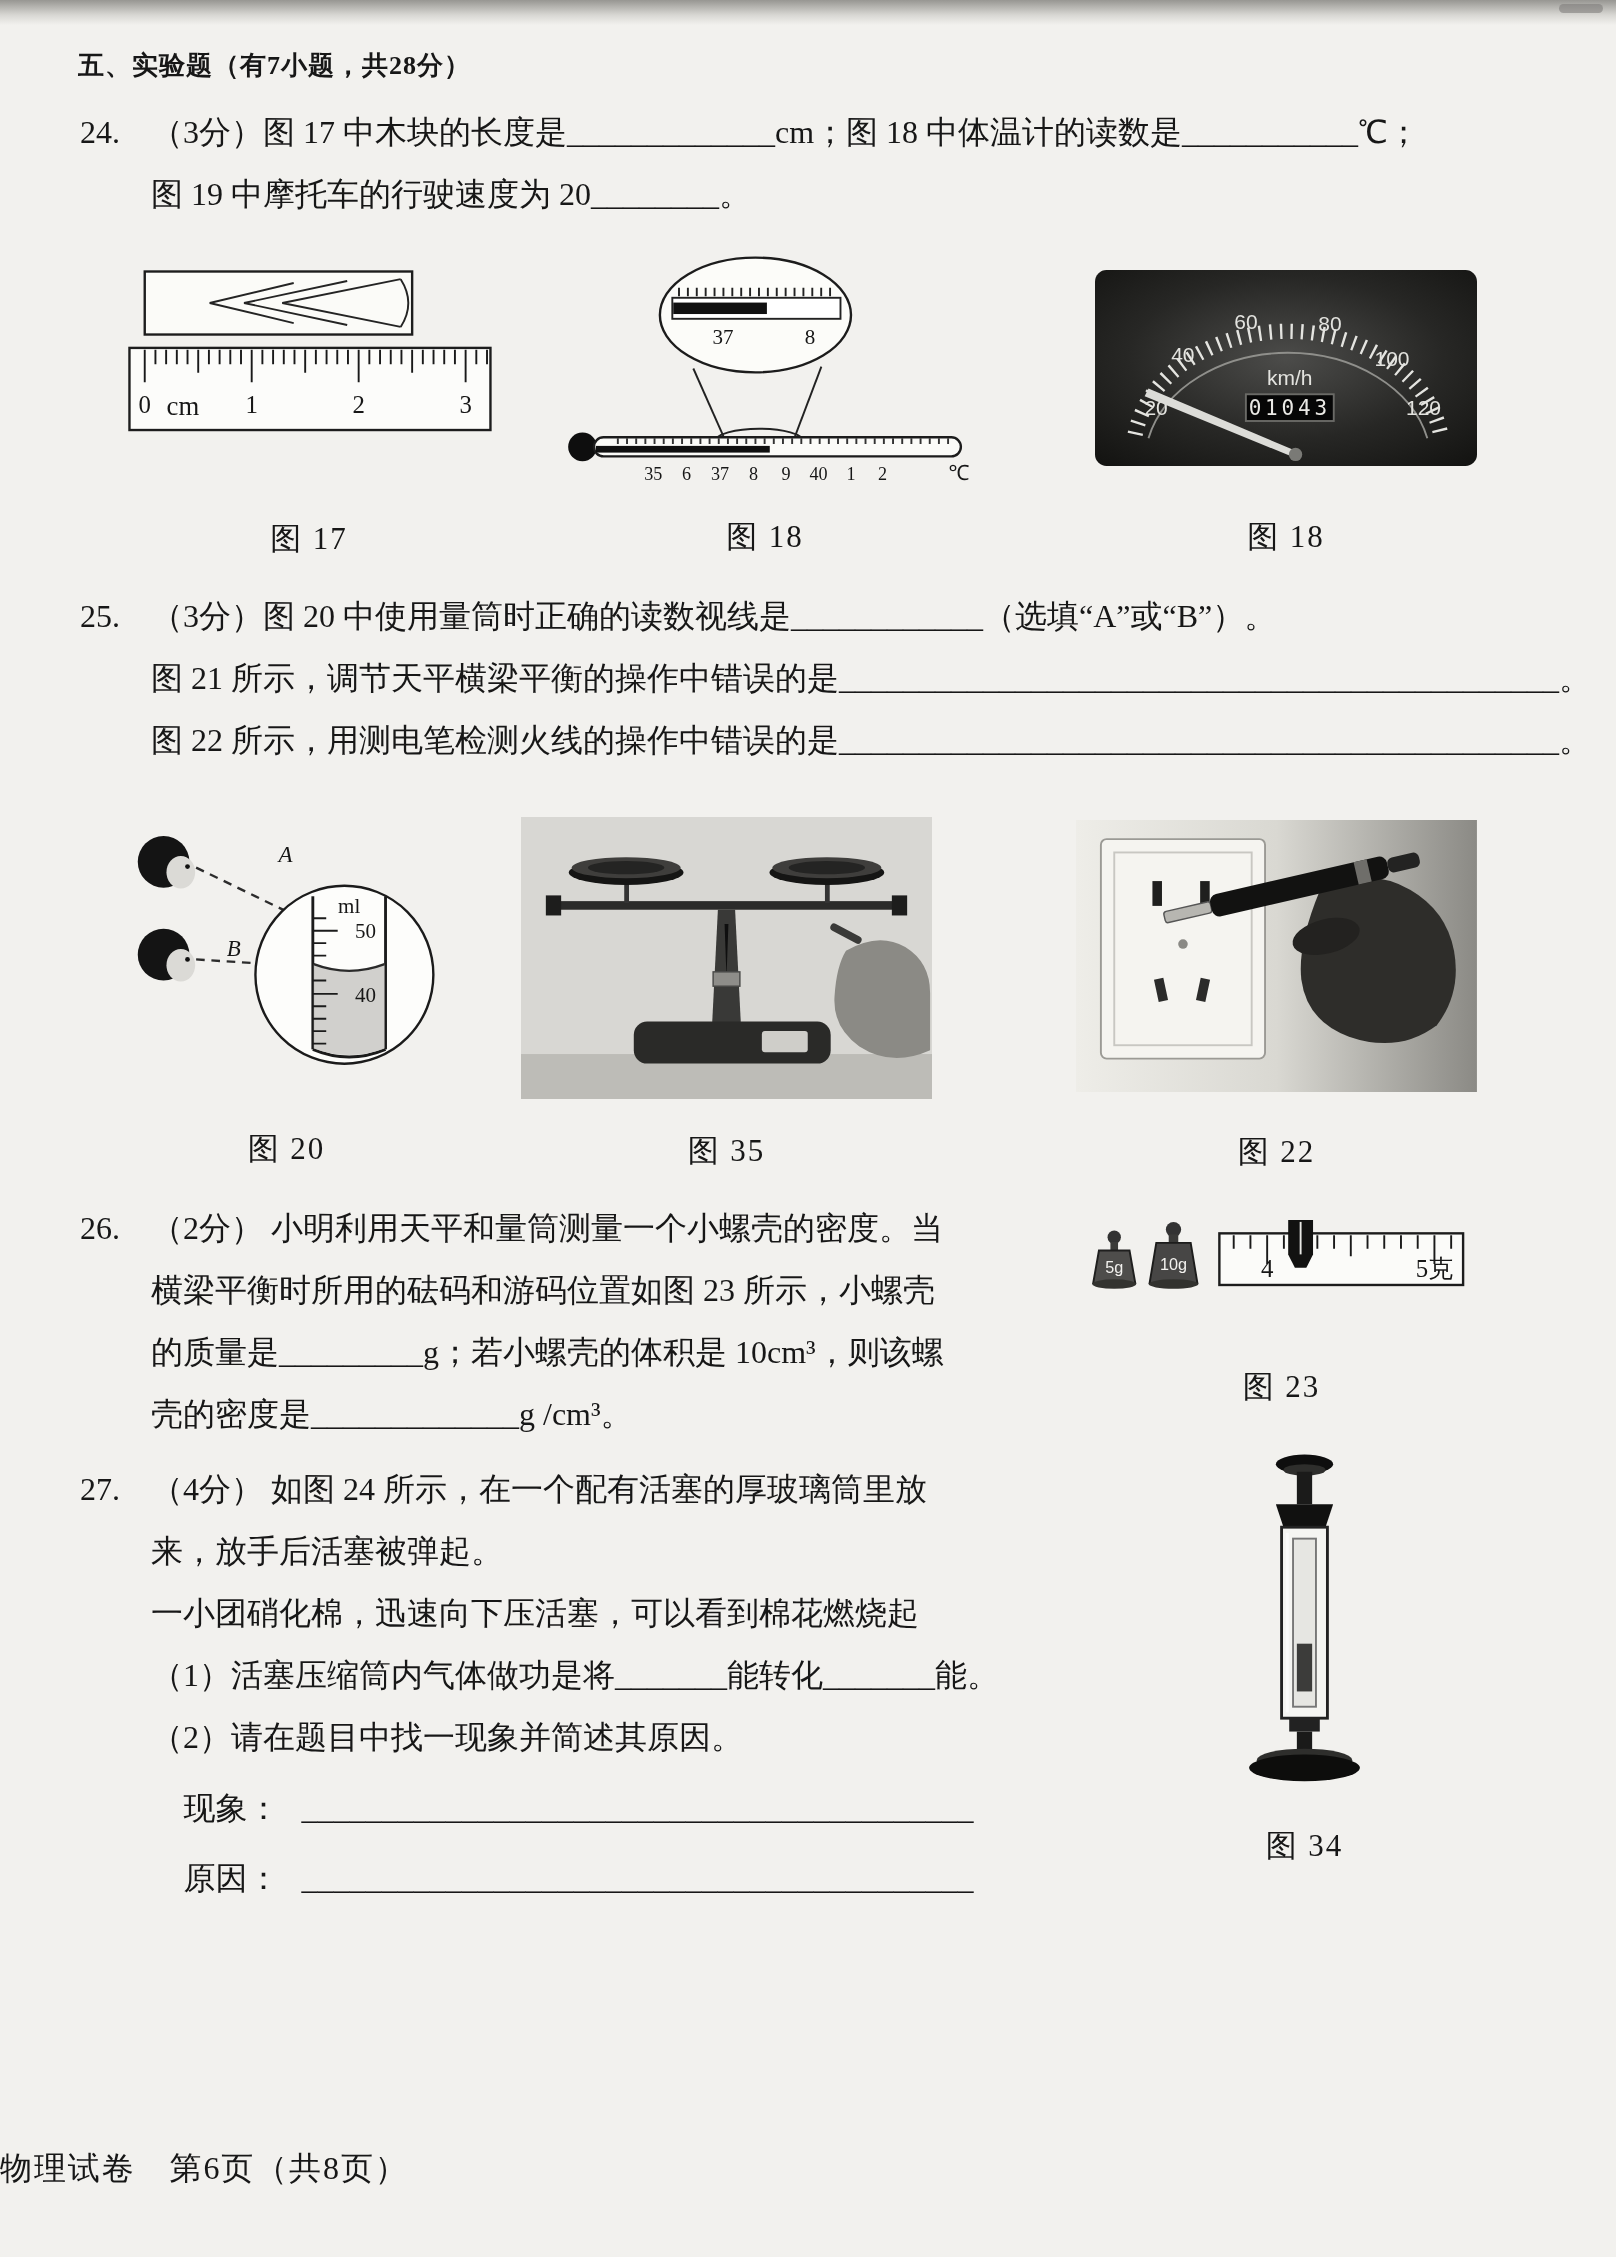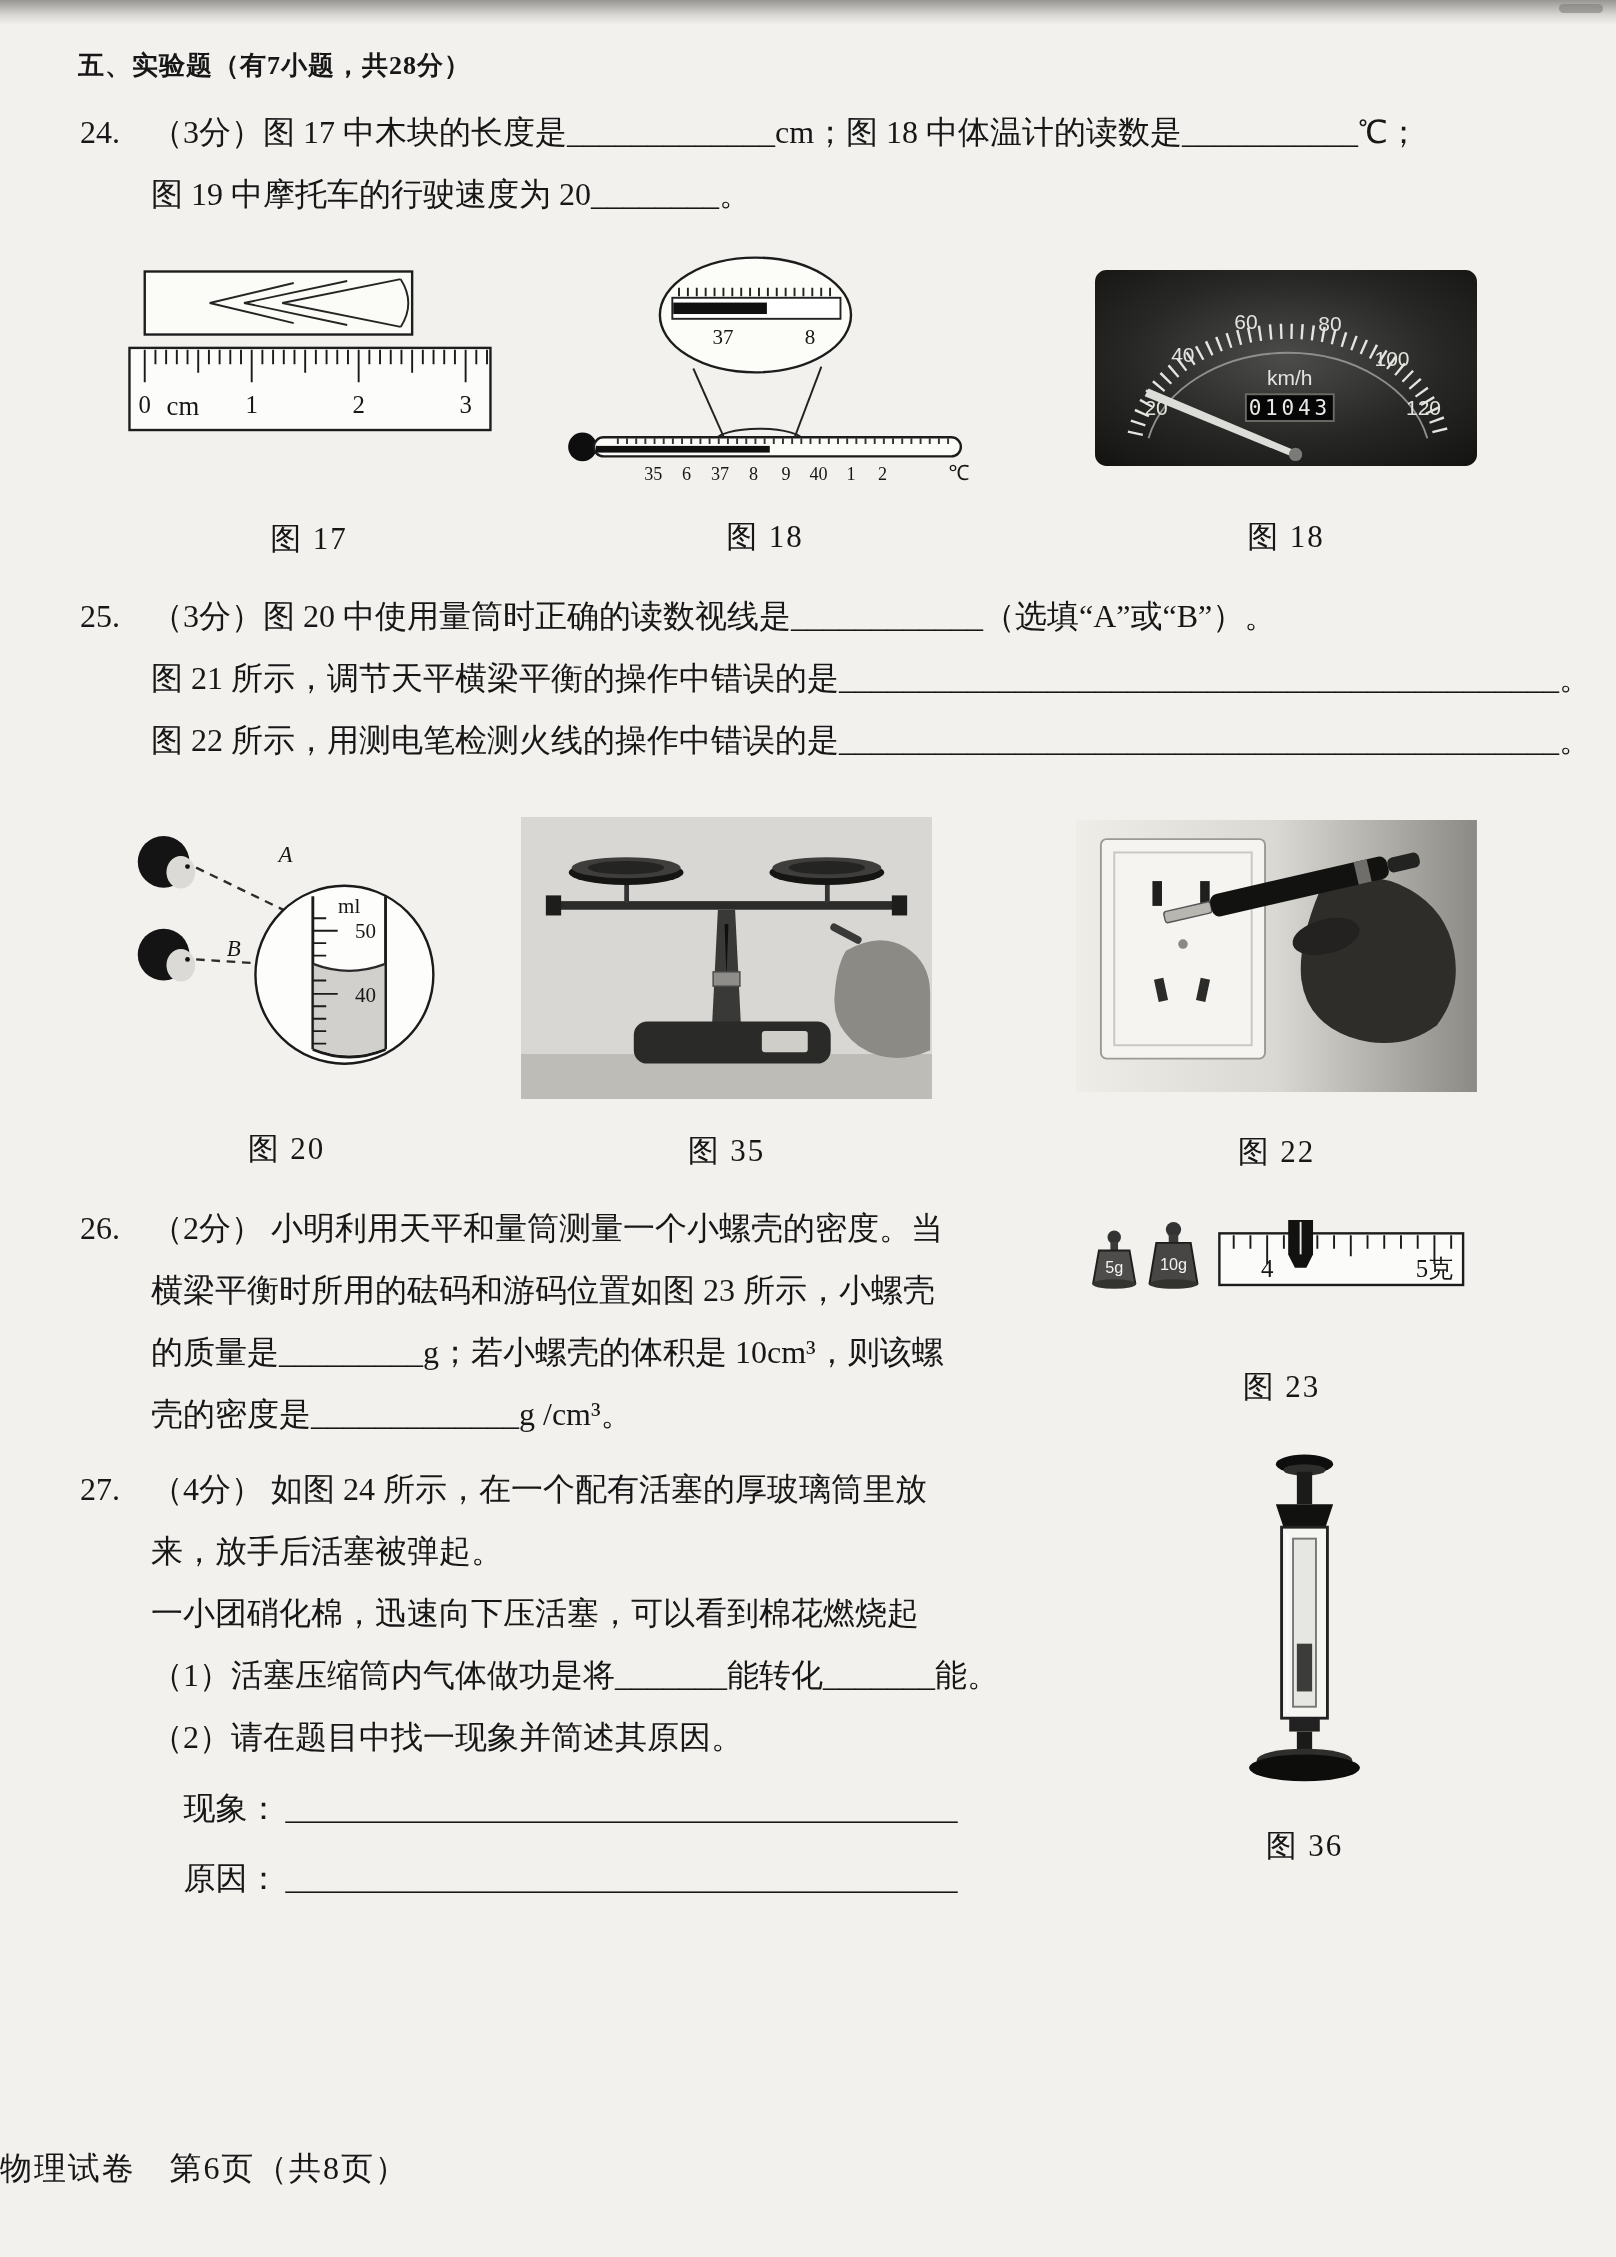--- a/index.html
+++ b/index.html
@@ -7,21 +7,21 @@
   .page{position:relative;width:1616px;height:2258px;margin:0 auto;background:#f2f1ee;
         font-family:"Liberation Serif",serif;color:#171717;overflow:hidden}
   .scan-top{position:absolute;left:0;top:0;width:100%;height:25px;
         background:linear-gradient(#979692,#d8d7d3 60%,rgba(242,241,238,0))}
   .scan-smudge{position:absolute;right:13.4px;top:3.8px;width:44px;height:9.6px;background:#7a7976;border-radius:4.8px;opacity:.55}
   .section-title{position:absolute;left:78px;top:48px;font-size:26px;font-weight:bold;letter-spacing:1px}
   .q{position:absolute;font-size:32px;line-height:62px;white-space:nowrap}
   .qnum{position:absolute;left:0;top:0}
   .qlines{margin-left:71px}
   .subrow{margin-left:32.5px;margin-top:8.6px}
-  .subrow .lbl{margin-right:6px}
+  .subrow .lbl{margin-right:22px}
   .fig{position:absolute;text-align:center}
   .figcap{font-size:31px;letter-spacing:1.9px}
   .footer{position:absolute;left:0;top:2147px;width:100%;font-size:32px;letter-spacing:1.9px}
   svg text{fill:#171717;font-family:"Liberation Serif",serif}
   .t19{font-size:19px}.t22{font-size:22px}.t24{font-size:24px;font-style:italic}
   .t26{font-size:26px}.t28{font-size:28px}
   .dial{font-family:"Liberation Sans",sans-serif;fill:#e3e3df;font-size:22px}
   .odo{font-family:"DejaVu Sans Mono",monospace;fill:#eae9e5;font-size:22px;letter-spacing:4px}
   .wlab{font-family:"Liberation Sans",sans-serif;fill:#f2f1ee;font-size:17px}
 </style>
@@ -300,18 +300,18 @@
         <rect x="92" y="208" width="16" height="50" fill="#3c3c3a"></rect>
         <line x1="82" y1="92" x2="82" y2="280" stroke="#ffffff" stroke-width="3" opacity="0.7"></line>
       </g>
       <g>
         <rect x="84" y="286" width="32" height="14" fill="#222"></rect>
         <rect x="92" y="300" width="16" height="22" fill="#1a1a19"></rect>
         <ellipse cx="100" cy="330" rx="50" ry="12" fill="#2e2e2c"></ellipse>
         <ellipse cx="100" cy="338" rx="58" ry="14" fill="#0d0d0c"></ellipse>
       </g>
     </svg>
-    <figcaption class="figcap" style="margin-top:13.4px">图 36</figcaption>
+    <figcaption class="figcap" style="margin-top:13.4px">图 34</figcaption>
   </figure>
 
   <div class="footer">物理试卷　第6页（共8页）</div>
 </div>
 
 
 </body></html>

